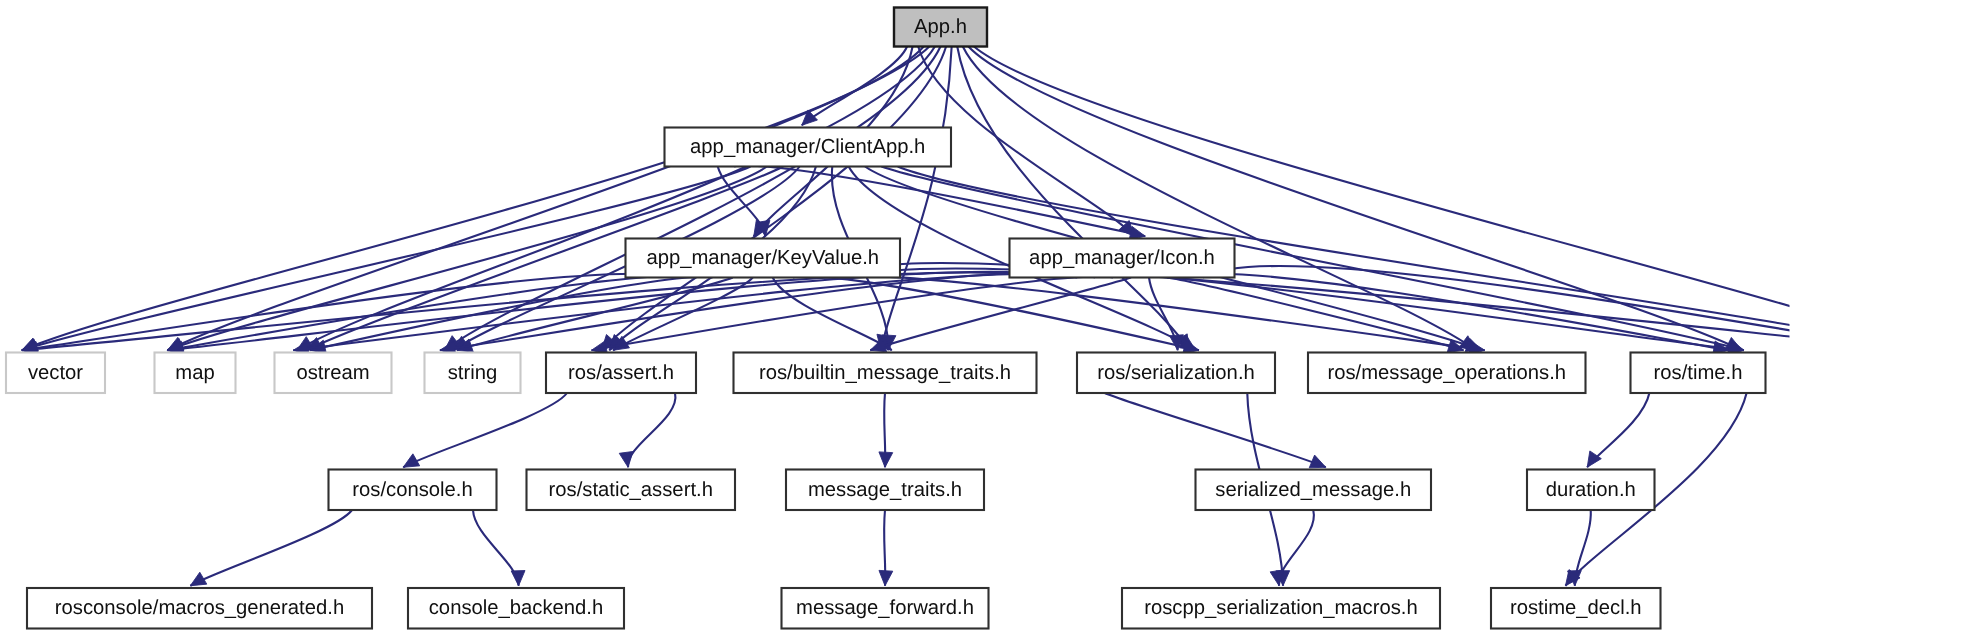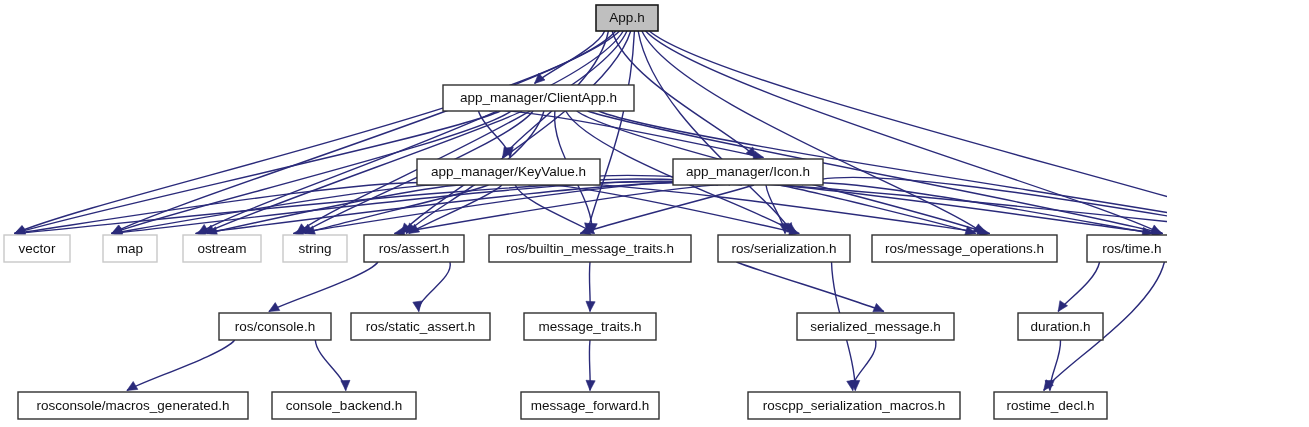--- a/index.html
+++ b/index.html
@@ -7,20 +7,21 @@
     padding: 0;
     background: #ffffff;
   }
   #graph-root {
     position: relative;
     width: 1167px;
     height: 427px;
     background: #ffffff;
     font-family: "Liberation Sans", sans-serif;
     overflow: hidden;
+    padding-left: 26px;
   }
   svg#graph-svg {
     position: absolute;
     top: 0;
     left: 0;
     width: 1309px;
     height: 427px;
     display: block;
   }
   .edge-path {

